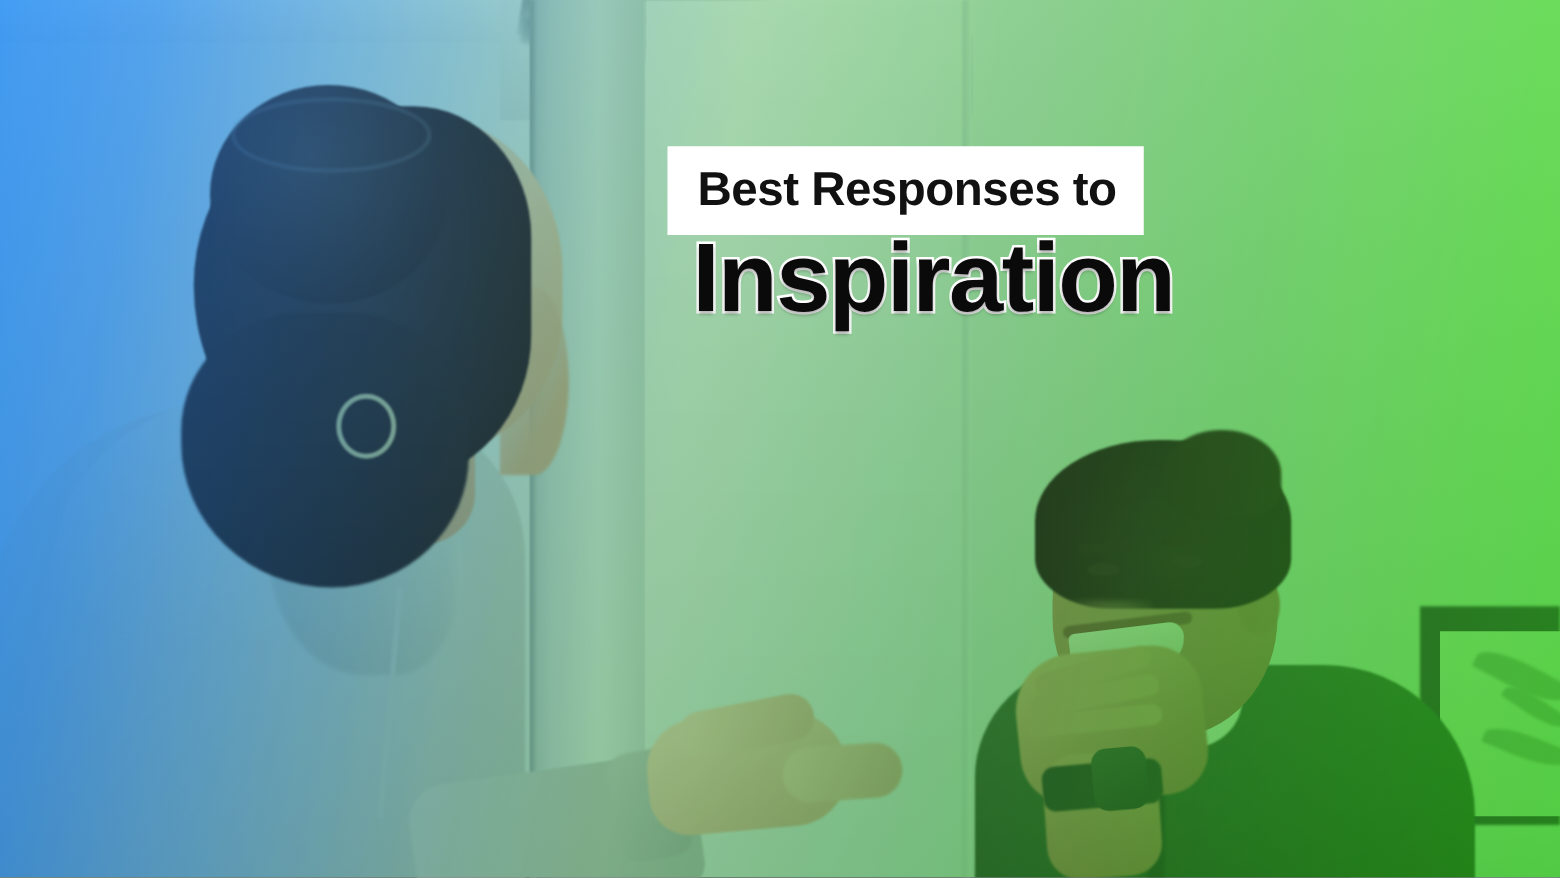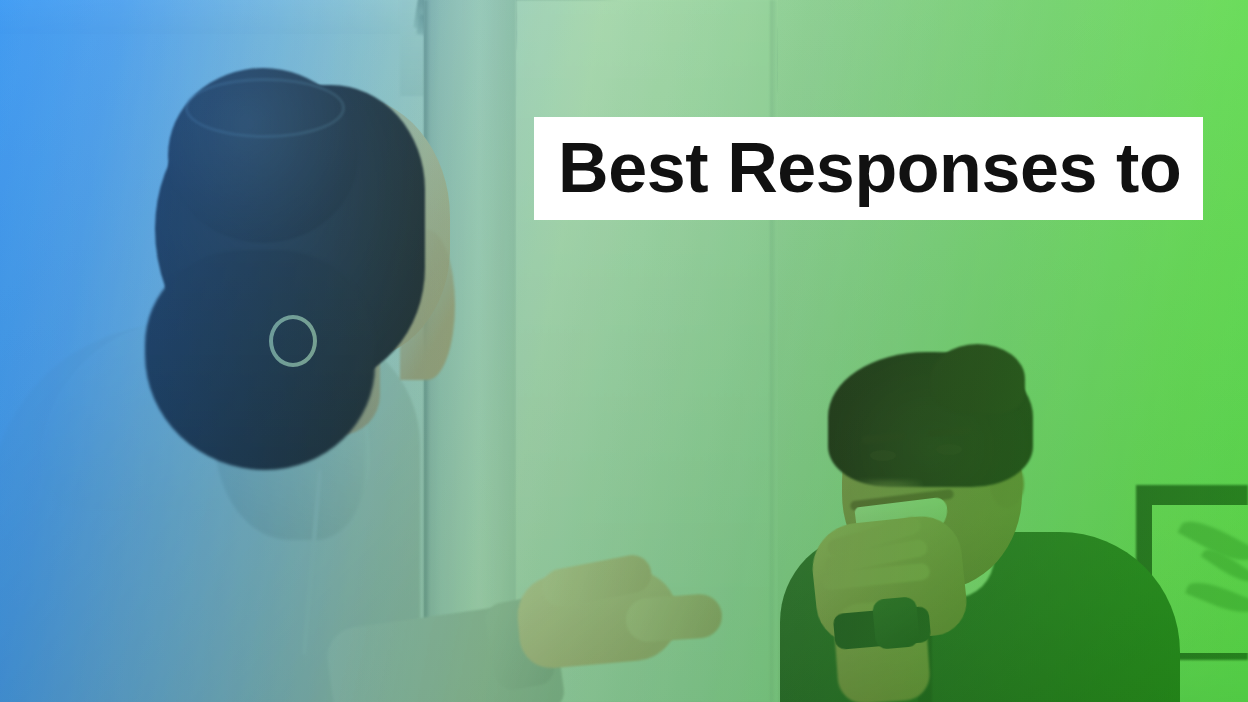--- a/index.html
+++ b/index.html
@@ -340,21 +340,21 @@
   }
 
   
   .title-wrap{
     position:absolute;left:534px;top:117px;width:660px;
   }
   .line-1{
     display:inline-block;
     background:#ffffff;
     color:#111111;
-    font-size:70px;
+    font-size:38px;
     font-weight:700;
     line-height:1.0;
     letter-spacing:-.4px;
     padding:16px 22px 17px 24px;
     white-space:nowrap;
   }
   .line-2, .line-3{
     display:block;
     color:#0a0a0a;
     font-size:78px;
@@ -445,15 +445,16 @@
     </div>
 
   </div>
 
   <div class="tint"></div>
   <div class="tint2"></div>
   <div class="tint3"></div>
 
   <div class="title-wrap">
     <span class="line-1">Best Responses to</span>
+    <span class="line-3">Inspiration</span>
   </div>
 
 </div>
 
 </body></html>

